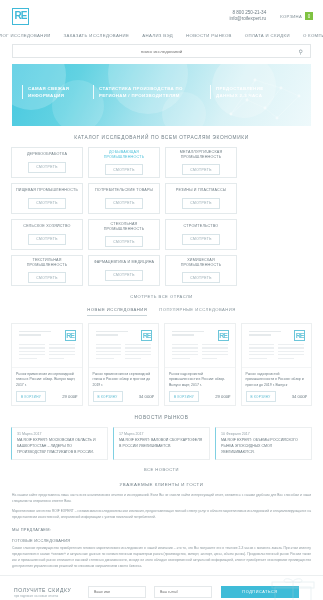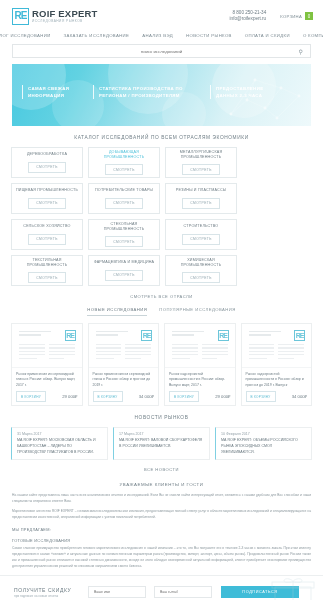--- a/index.html
+++ b/index.html
@@ -201,24 +201,20 @@
   .gift { position: absolute; right: 8px; top: 2px; opacity: .35; }
 </style>
 </head>
 <body>
 
 <div class="page">
 
   <div class="topbar">
     <div class="logo">
       <div class="logo-mark">RE</div>
-      <div class="logo-text">
-        <div class="logo-name">ROIF EXPERT</div>
-        <div class="logo-sub">ИССЛЕДОВАНИЯ РЫНКОВ</div>
-      </div>
     </div>
     <div class="contacts">
       <div>8 800 250-21-34</div>
       <div>info@roifexpert.ru</div>
     </div>
     <div class="cart">
       <span class="cart-label">КОРЗИНА</span>
       <span class="cart-badge">0</span>
     </div>
   </div>

